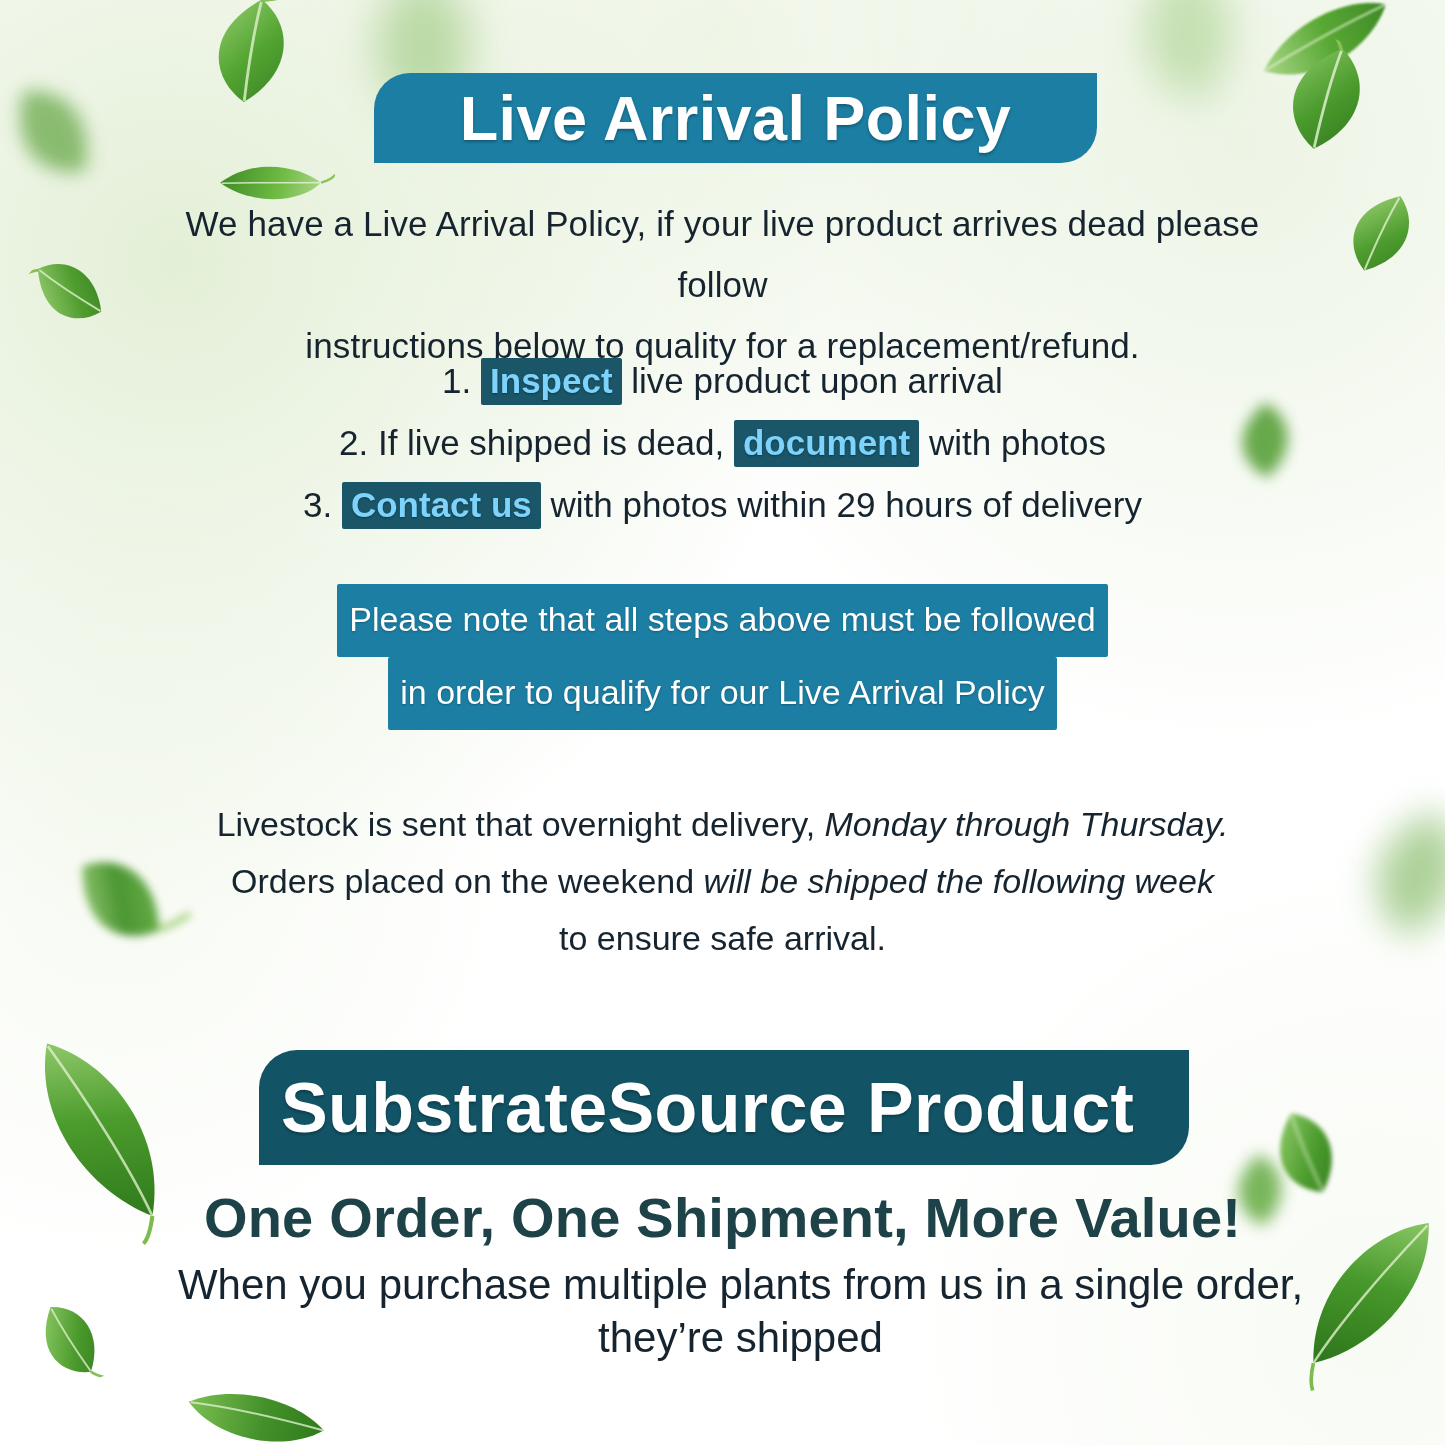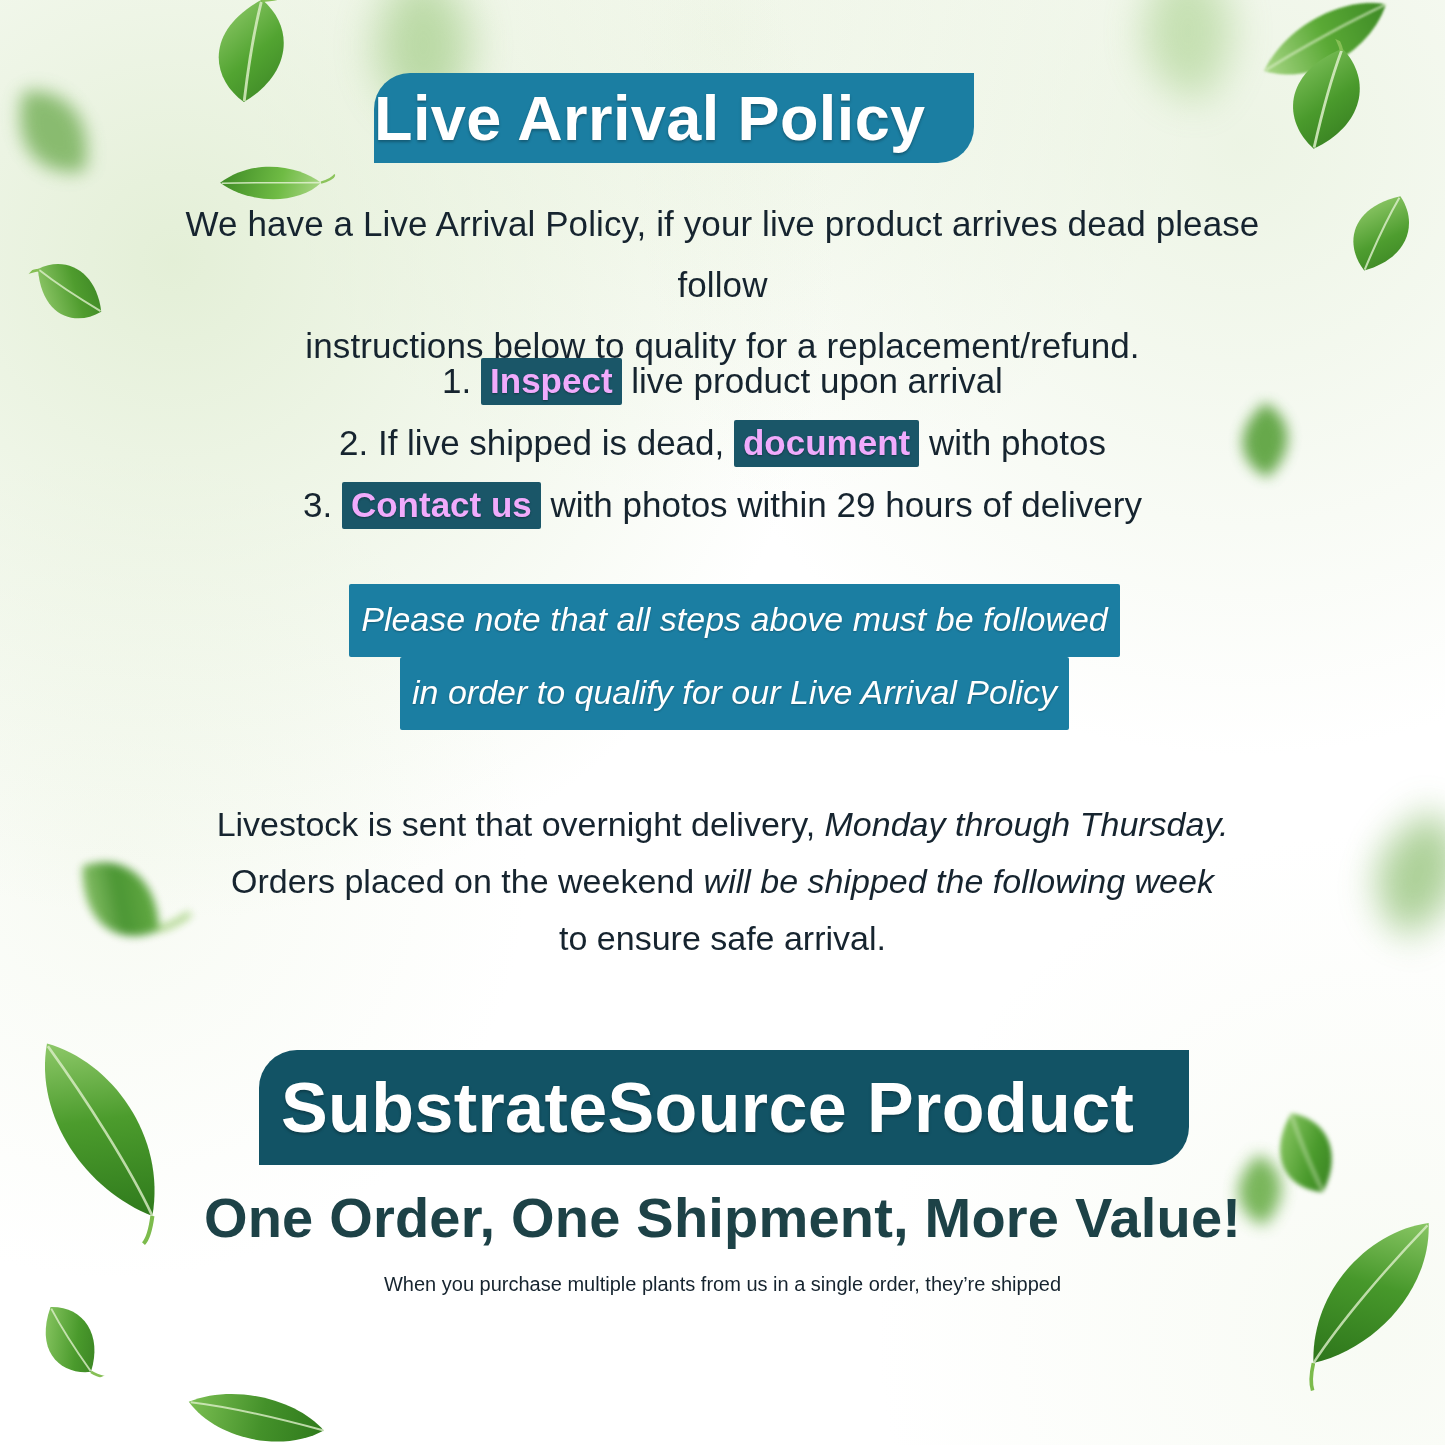--- a/index.html
+++ b/index.html
@@ -33,23 +33,23 @@
   .banner{
     position:absolute;
     display:flex;align-items:center;
     color:#ffffff;
     font-weight:bold;
     letter-spacing:.4px;
     border-radius:34px 0 34px 0;
     text-shadow:0 2px 3px rgba(0,0,0,.28);
   }
   #title-banner{
-    left:374px;top:73px;width:600px;height:90px;
+    left:374px;top:73px;width:723px;height:90px;
     background:#1b7ea2;
-    justify-content:flex-start;
+    justify-content:center;
     font-size:63px;
     border-radius:36px 0 36px 0;
   }
   #product-banner{
     left:259px;top:1050px;width:930px;height:115px;
     background:#125365;
     justify-content:flex-start;
     padding-left:22px;
     box-sizing:border-box;
     font-size:70px;
@@ -69,30 +69,30 @@
     letter-spacing:.1px;
   }
 
   #steps{
     left:180px;top:350px;width:1085px;
     font-size:35px;line-height:62px;
   }
   .step{white-space:nowrap;}
   .hl{
     background:#1a5668;
-    color:#f0abfc;
+    color:#7dd3fc;
     font-weight:bold;
     padding:3px 9px 5px 9px;
     border-radius:2px;
     text-shadow:0 1px 2px rgba(0,0,0,.35);
   }
 
   #note{
-    left:192px;top:584px;width:1085px;
-    font-size:34px;line-height:63px;font-style:italic;
+    left:180px;top:584px;width:1085px;
+    font-size:34px;line-height:63px;
   }
   .note-line{
     display:inline-block;
     background:#1b7ea2;
     color:#ffffff;
     padding:4px 12px 6px 12px;
     border-radius:2px;
     text-shadow:0 1px 2px rgba(0,0,0,.25);
   }
 
@@ -104,22 +104,22 @@
 
   #value-head{
     left:180px;top:1192px;width:1085px;
     font-size:56px;line-height:52px;
     font-weight:bold;
     color:#1d4247;
     text-align:center;
     letter-spacing:.2px;
   }
   #value-body{
-    left:150px;top:1258px;width:1145px;
-    font-size:20px;line-height:53px;
+    left:168px;top:1258px;width:1145px;
+    font-size:42px;line-height:53px;
     color:#16242f;
   }
 </style>
 </head>
 <body>
 
 <div class="page">
 
   <div class="leaf-layer">
 

